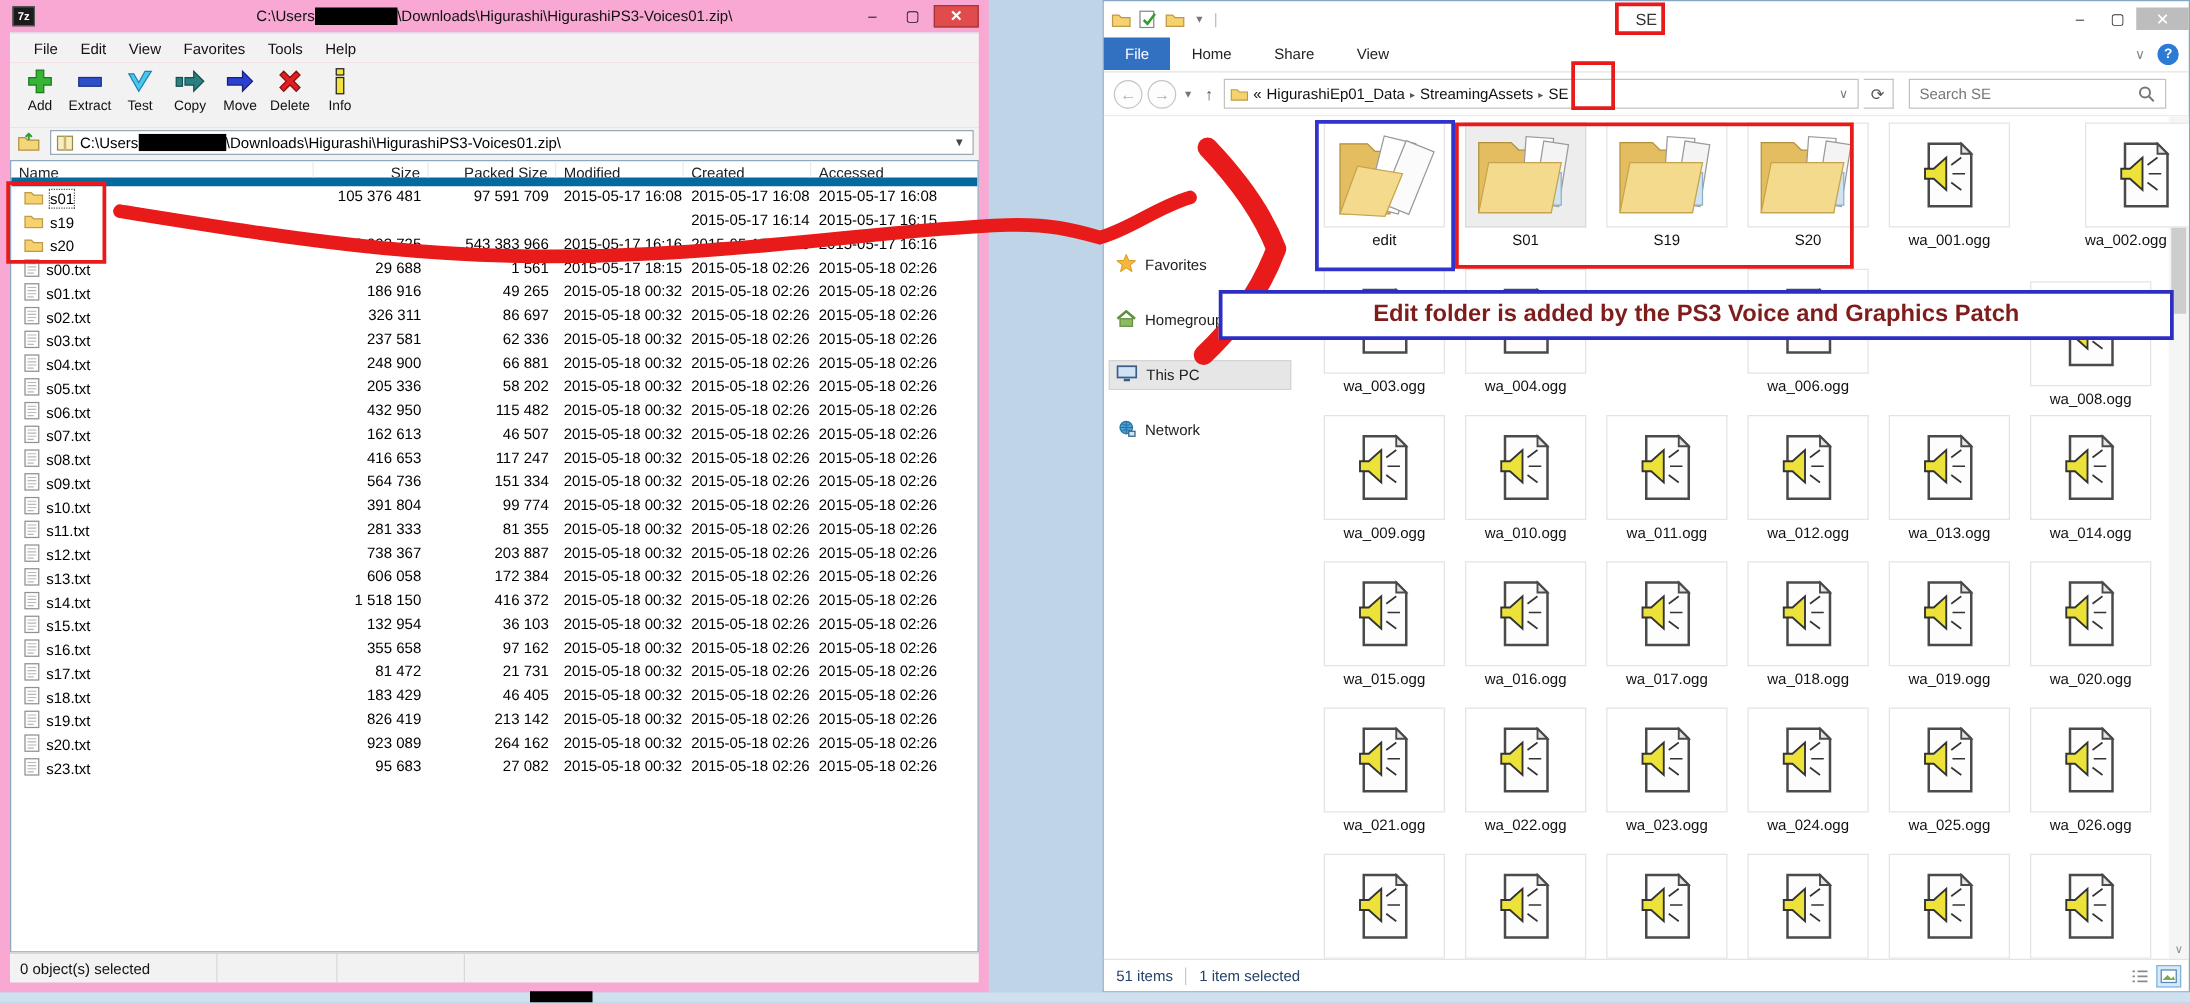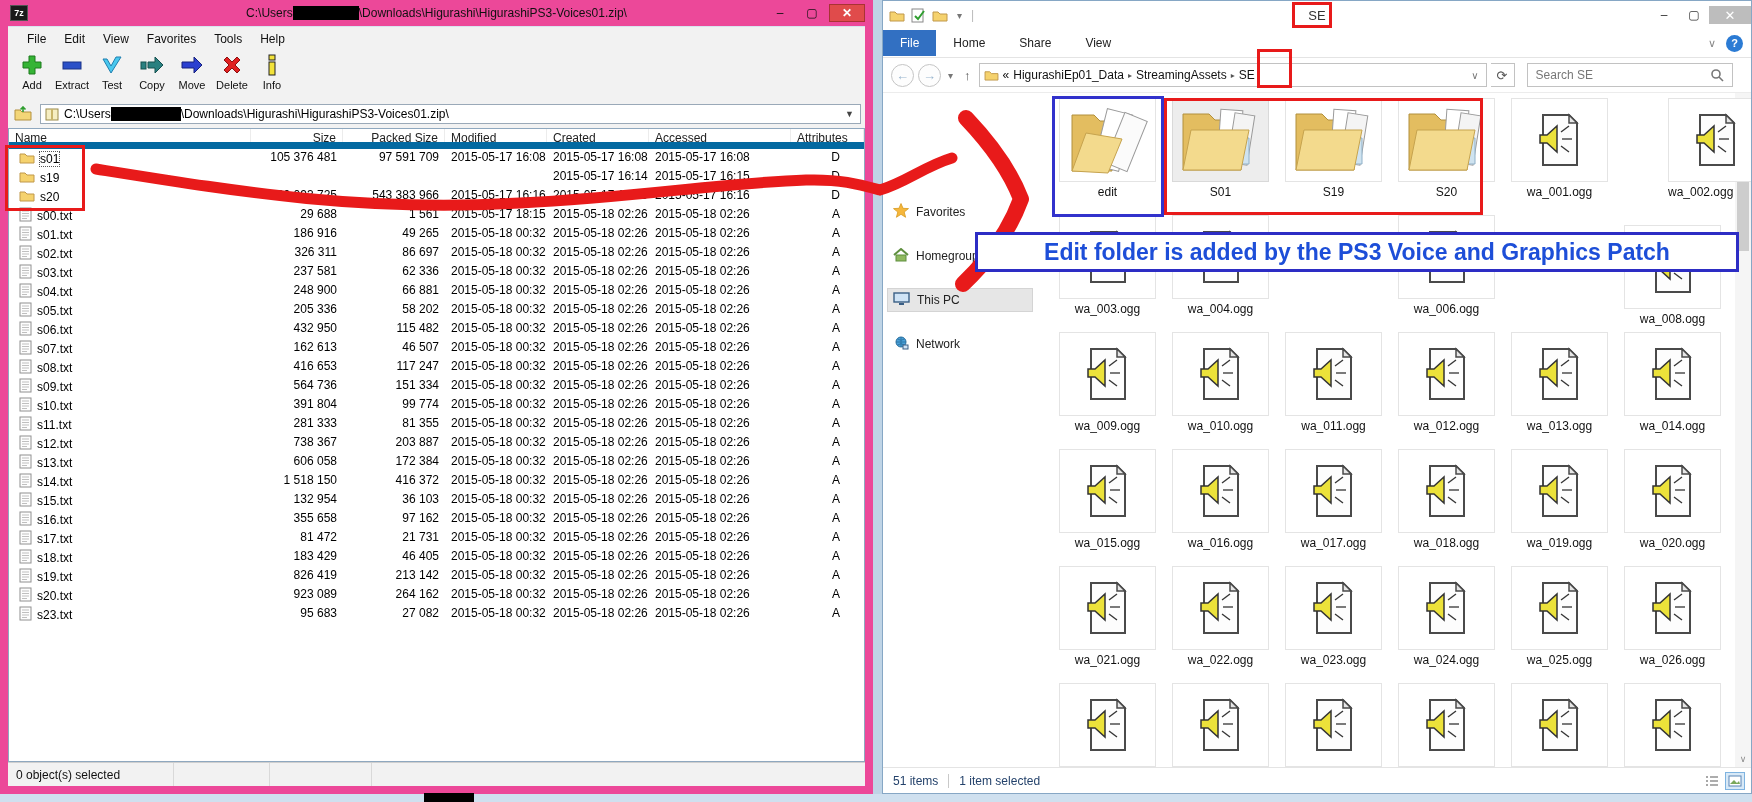--- a/index.html
+++ b/index.html
@@ -1,22 +1,22 @@
 <!DOCTYPE html>
 <html><head>
 <meta charset="utf-8">
 <style>
   * { margin:0; padding:0; box-sizing:border-box; }
   html,body { width:1752px; height:802px; overflow:hidden; }
   body { font-family:"Liberation Sans", sans-serif; background:#bfd4e6; position:relative; }
   #app { position:absolute; inset:0; }
 
   
-  .sevenzip { position:absolute; left:0; top:0; width:873px; height:794px;
-    background:#ec4899; padding:0 8px 8px 8px; display:flex; flex-direction:column; }
+  .sevenzip { position:absolute; left:0; top:0; width:791px; height:794px;
+    background:#f9a8d4; padding:0 8px 8px 8px; display:flex; flex-direction:column; }
   .sz-titlebar { height:26px; display:flex; align-items:center; position:relative; }
   .sz-appicon { width:18px; height:16px; background:#1b1b1b; color:#fff; font-size:9px; font-weight:bold;
     display:flex; align-items:center; justify-content:center; border:1px solid #555; margin-left:2px; }
   .sz-title { position:absolute; left:0; right:0; text-align:center; font-size:12px; color:#111; }
   .redact { display:inline-block; width:66px; height:14px; background:#000; vertical-align:middle; }
   .sz-controls { margin-left:auto; display:flex; gap:2px; z-index:2; }
   .win-btn { width:30px; height:18px; display:flex; align-items:center; justify-content:center;
     font-size:12px; color:#111; }
   .win-btn.close { width:36px; background:#e04b4b; border:1px solid #a83333; color:#fff; font-weight:bold; }
   .sz-menubar { height:24px; background:#f2f2f2; display:flex; align-items:center; padding-left:10px;
@@ -95,21 +95,21 @@
   .view-icons { position:absolute; right:6px; display:flex; gap:3px; }
   .vicon { width:20px; height:18px; border:1px solid transparent; display:flex; align-items:center; justify-content:center; }
   .vicon.active { border-color:#7eb3e0; background:#d8e9f7; }
 
   
   .overlay { position:absolute; inset:0; pointer-events:none; z-index:50; }
   .ann-box { position:absolute; border:3px solid #e81a1a; }
   .ann-box.blue { border-color:#3232cc; }
   .banner { position:absolute; left:975px; top:232px; width:764px; height:40px; background:#fff;
     border:3px solid #2d2dc4; display:flex; align-items:center; justify-content:center; }
-  .banner span { font-size:23px; font-weight:bold; color:#1d4ed8; white-space:nowrap; }
+  .banner span { font-size:19px; font-weight:bold; color:#7f1d1d; white-space:nowrap; }
   .bottom-strip { position:absolute; left:0; top:794px; width:1752px; height:8px; background:#cfe0ef; }
   .bottom-redact { position:absolute; left:424px; top:793px; width:50px; height:9px; background:#000; }
   svg.annsvg { position:absolute; inset:0; }
 </style>
 </head>
 <body>
 
 <div id="app">
 
   <div class="sevenzip">

